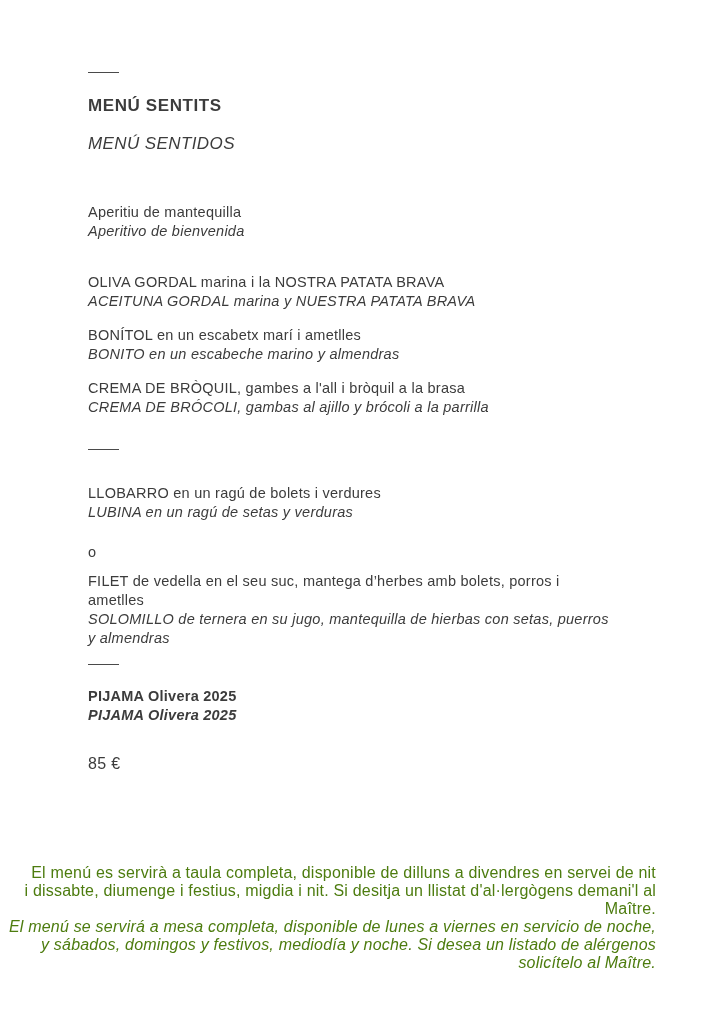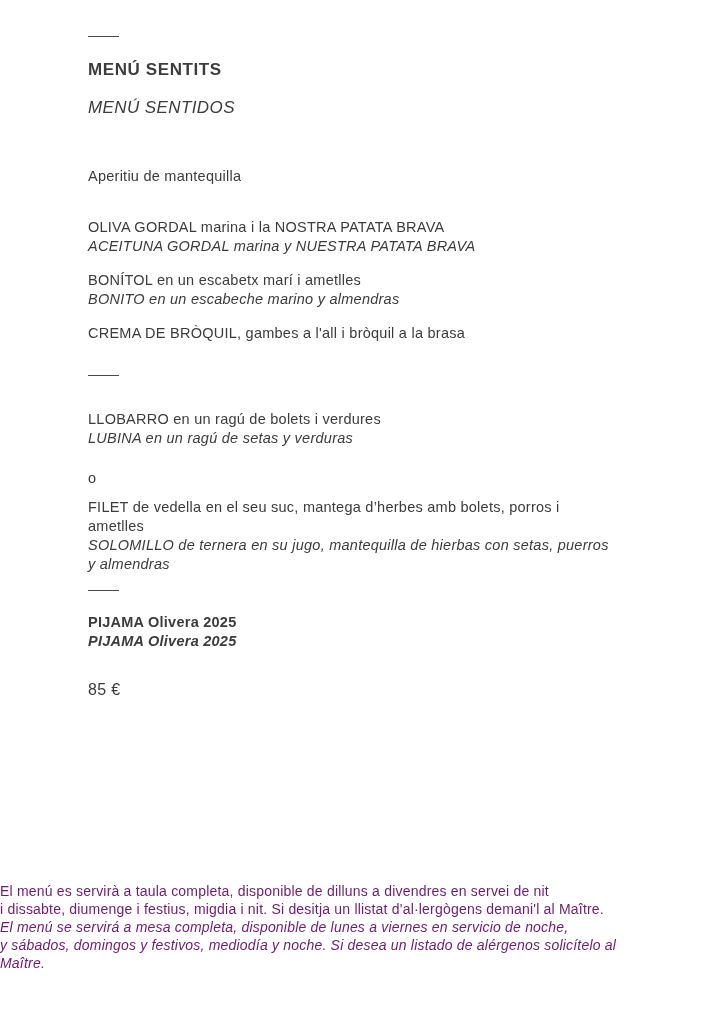--- a/index.html
+++ b/index.html
@@ -4,21 +4,21 @@
 <style>
   * { margin: 0; padding: 0; box-sizing: border-box; }
   html, body { background: #ffffff; }
   .page {
     position: relative;
     width: 656px;
     height: 1024px;
     background: #ffffff;
     font-family: "Liberation Sans", "DejaVu Sans", sans-serif;
     color: #3c3c3c;
-    padding: 36px 44px 0 88px;
+    padding: 72px 44px 0 88px;
     overflow: hidden;
   }
   .rule {
     width: 31px;
     height: 0;
     border-top: 1px solid #4a4a4a;
   }
   .rule-top { margin-bottom: 22px; }
   .rule-mid { margin-top: 32px; margin-bottom: 34px; }
   .rule-mid2 { margin-top: 14px; margin-bottom: 22px; }
@@ -58,56 +58,58 @@
   .price {
     font-size: 16px;
     letter-spacing: 0.3px;
   }
 
   .footer {
     position: absolute;
     left: 0;
     right: 0;
     bottom: 52px;
-    text-align: left;
-    font-size: 14px;
+    text-align: right;
+    font-size: 16px;
     line-height: 18px;
     letter-spacing: 0.2px;
-    color: #701a75;
+    color: #4d7c0f;
   }
   .footer .es { font-style: italic; }
 </style>
 </head>
 <body>
 
 <div class="page">
 
   <div class="rule rule-top"></div>
 
   <div class="titles">
     <div class="title-ca">MENÚ SENTITS</div>
     <div class="title-es">MENÚ SENTIDOS</div>
   </div>
 
   <div class="item intro">
     <div class="ca">Aperitiu de mantequilla</div>
+    <div class="es">Aperitivo de bienvenida</div>
   </div>
 
   <div class="item">
     <div class="ca">OLIVA GORDAL marina i la NOSTRA PATATA BRAVA</div>
     <div class="es">ACEITUNA GORDAL marina y NUESTRA PATATA BRAVA</div>
   </div>
 
   <div class="item">
     <div class="ca">BONÍTOL en un escabetx marí i ametlles</div>
     <div class="es">BONITO en un escabeche marino y almendras</div>
   </div>
 
   <div class="item">
     <div class="ca">CREMA DE BRÒQUIL, gambes a l'all i bròquil a la brasa</div>
+    <div class="es">CREMA DE BRÓCOLI, gambas al ajillo y brócoli a la parrilla</div>
   </div>
 
   <div class="rule rule-mid"></div>
 
   <div class="item fish">
     <div class="ca">LLOBARRO en un ragú de bolets i verdures</div>
     <div class="es">LUBINA en un ragú de setas y verduras</div>
   </div>
 
   <div class="or-separator">o</div>

